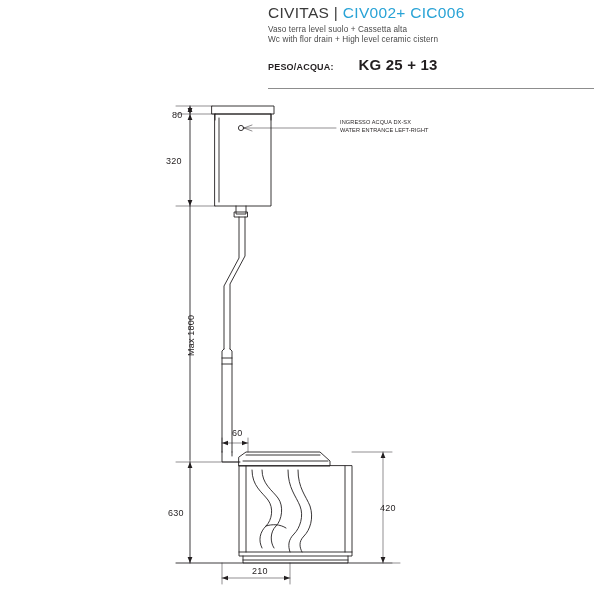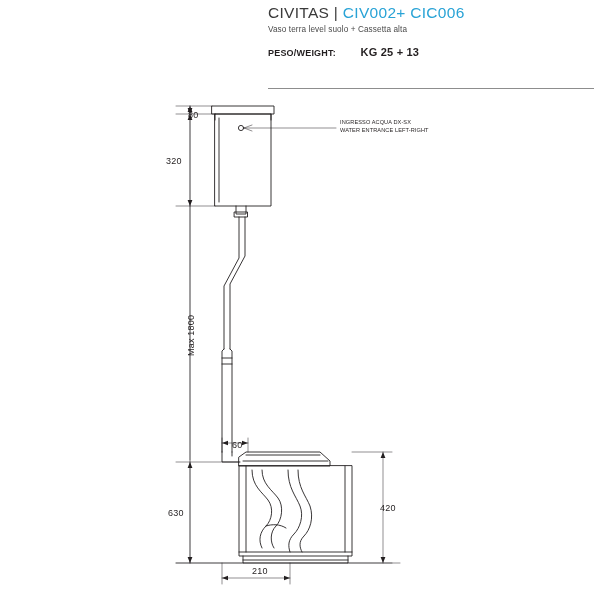--- a/index.html
+++ b/index.html
@@ -47,21 +47,21 @@
   .weight-row {
     margin-top: 12px;
     font-size: 9px;
     font-weight: bold;
     color: #231f20;
     letter-spacing: .2px;
   }
   .weight-row .wv {
     display: inline-block;
     margin-left: 22px;
-    font-size: 11px;
+    font-size: 15px;
   }
   .hrule {
     position: absolute;
     left: 268px;
     top: 88px;
     width: 326px;
     height: 1px;
     background: #8d8d8d;
   }
 
@@ -103,22 +103,23 @@
 
 <div class="page">
 
   <div class="header">
     <div class="title-line">
       <span>CIVITAS</span>
       <span>|</span>
       <span class="model">CIV002+ CIC006</span>
     </div>
     <div class="sub-line">Vaso terra level suolo + Cassetta alta</div>
+    <div class="sub-line second">Wc with flor drain + High level ceramic cistern</div>
     <div class="weight-row">
-      <span>PESO/WEIGHT:</span>
+      <span>PESO/ACQUA:</span>
       <span class="wv">KG 25 + 13</span>
     </div>
   </div>
   <div class="hrule"></div>
 
   <svg class="draw" viewBox="0 0 600 600">
     <g fill="none" stroke="#231f20" stroke-width="0.9" stroke-linecap="round" stroke-linejoin="round">
 
       <rect x="212" y="106" width="62" height="8"></rect>
       <line x1="215" y1="114" x2="215" y2="120"></line>
@@ -212,24 +213,24 @@
         <polygon points="383,452 380.6,458 385.4,458"></polygon>
         <polygon points="383,563 380.6,557 385.4,557"></polygon>
         <polygon points="222,443 228,440.8 228,445.2"></polygon>
         <polygon points="248,443 242,440.8 242,445.2"></polygon>
         <polygon points="222,578 228,575.8 228,580.2"></polygon>
         <polygon points="290,578 284,575.8 284,580.2"></polygon>
       </g>
     </g>
   </svg>
 
-  <div class="dim-txt" style="left:188px; top:110px;">80</div>
+  <div class="dim-txt" style="left:172px; top:110px;">80</div>
   <div class="dim-txt" style="left:166px; top:156px;">320</div>
   <div class="vert-txt" style="left:186px; top:356px;">Max 1800</div>
-  <div class="dim-txt" style="left:232px; top:440px;">60</div>
+  <div class="dim-txt" style="left:232px; top:428px;">60</div>
   <div class="dim-txt" style="left:168px; top:508px;">630</div>
   <div class="dim-txt" style="left:380px; top:503px;">420</div>
   <div class="dim-txt" style="left:252px; top:566px;">210</div>
 
   <div class="note" style="left:340px; top:118px;">
     <div>INGRESSO ACQUA DX-SX</div>
     <div>WATER ENTRANCE LEFT-RIGHT</div>
   </div>
 
 </div>

